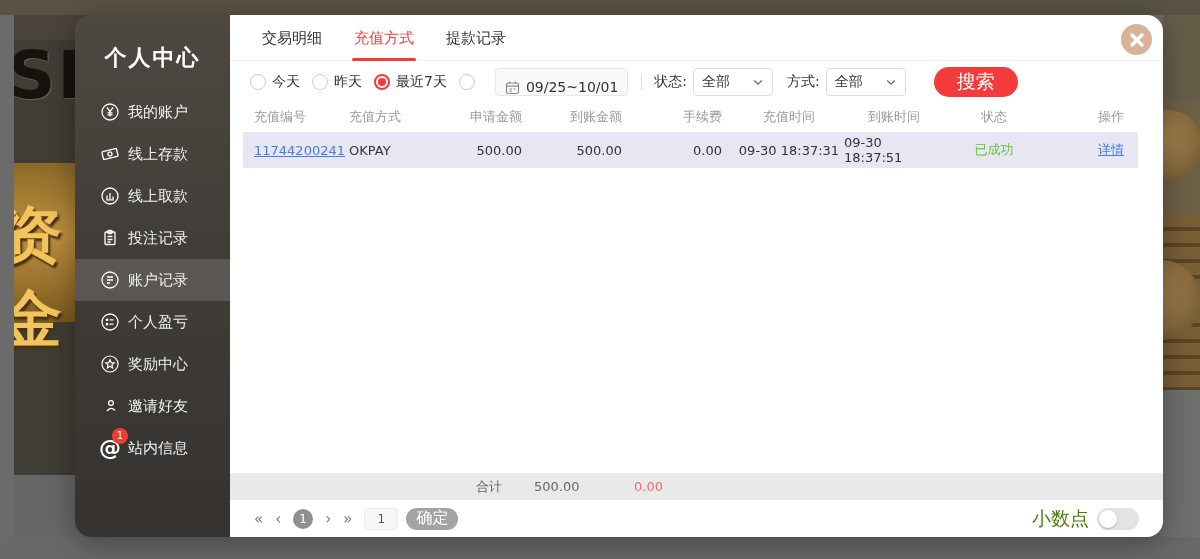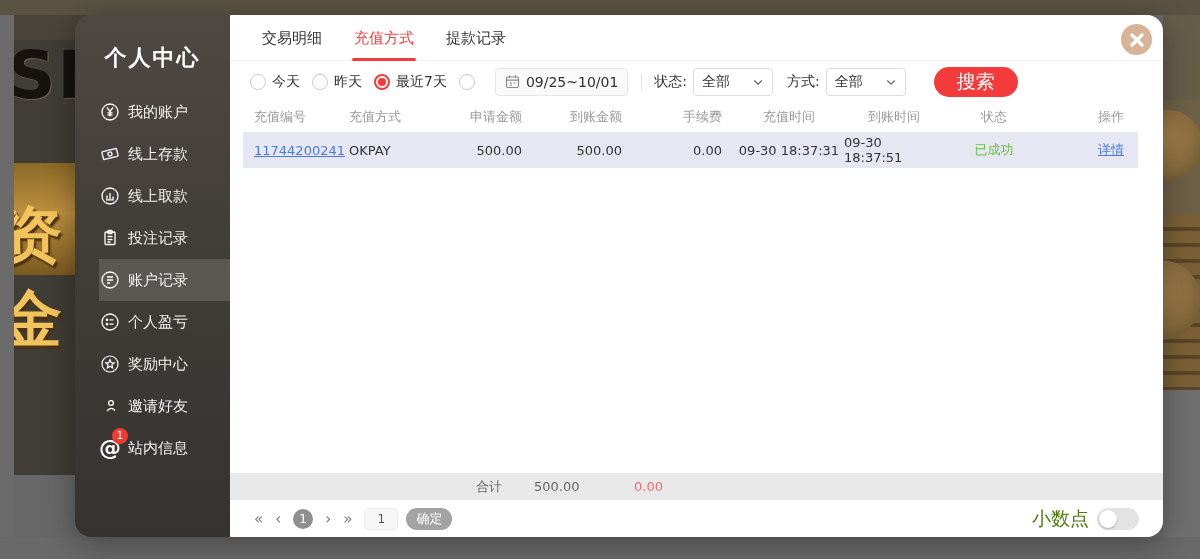--- a/index.html
+++ b/index.html
@@ -6,41 +6,41 @@
   html,body { width:1200px; height:559px; overflow:hidden; }
   body { font-family:"DejaVu Sans","Liberation Sans",sans-serif; background:#6b6b6b; position:relative; }
 
   
   .bg-top { position:absolute; left:0; top:0; width:1200px; height:15px; background:#5a5343; }
   .bg-bottom { position:absolute; left:0; top:537px; width:1200px; height:22px; background:#696969; }
   .bg-left { position:absolute; left:14px; top:15px; width:75px; height:522px; background:#403c36; overflow:hidden; }
   .bg-left .strip1 { position:absolute; top:0; left:0; right:0; height:25px; background:#4a443a; }
   .bg-left .logo-txt { position:absolute; top:22px; left:-6px; font-size:66px; font-weight:bold; color:#16130f; letter-spacing:2px;
                        text-shadow:1px 1px 0 #6b6152; }
-  .bg-left .gold-band { position:absolute; top:148px; left:0; right:0; height:112px;
+  .bg-left .gold-band { position:absolute; top:148px; left:0; right:0; height:159px;
                         background:linear-gradient(180deg,#8a6a28 0%,#c09040 45%,#7a5a20 100%); }
   .bg-left .gold-txt { position:absolute; top:30px; left:-14px; font-size:62px; font-weight:bold; color:#f4c45c;
                        text-shadow:2px 3px 2px #4a3210; }
   .bg-left .strip2 { position:absolute; top:460px; left:0; right:0; bottom:0; background:#676767; }
   .bg-right { position:absolute; left:1163px; top:15px; width:37px; height:522px; background:#6e6046; overflow:hidden; }
   .bg-right .sky { position:absolute; top:0; left:0; right:0; height:85px; background:#665d49; }
   .bg-right .coin { position:absolute; border-radius:50%; background:radial-gradient(circle at 40% 40%, #a8854e 0%, #8a6d3f 55%, #5e4a28 100%); }
   .bg-right .ridges { position:absolute; top:200px; left:0; right:0; height:180px;
                       background:repeating-linear-gradient(180deg,#7a5f36 0 12px,#5a4526 12px 16px); }
   .bg-right .floor { position:absolute; top:375px; left:0; right:0; bottom:0; background:#6f6f6f; }
 
   
   .modal { position:absolute; left:75px; top:15px; width:1088px; height:522px; border-radius:16px; overflow:hidden;
            display:flex; box-shadow:0 6px 30px rgba(0,0,0,.35); }
 
   
   .sidebar { width:155px; flex:0 0 155px; background:linear-gradient(180deg,#4d4842 0%,#413d38 45%,#353230 100%); color:#f0f0f0; }
   .sb-title { margin-top:28px; text-align:center; font-size:22px; font-weight:bold; letter-spacing:2px; color:#fff; }
   .sb-list { margin-top:18px; }
-  .sb-item { height:42px; display:flex; align-items:center; cursor:pointer; font-size:15px;margin-left:24px; }
+  .sb-item { height:42px; display:flex; align-items:center; padding-left:24px; cursor:pointer; font-size:15px; }
   .sb-item.active { background:rgba(255,255,255,.14); }
   .sb-ico { width:22px; height:22px; margin-right:7px; display:flex; align-items:center; justify-content:center; position:relative; flex:0 0 22px; }
   .sb-ico svg { display:block; }
   .badge { position:absolute; top:-9px; right:-7px; min-width:16px; height:16px; border-radius:8px; background:#f03b30;
            color:#fff; font-size:10px; line-height:16px; text-align:center; padding:0 3px; }
 
   
   .content { flex:1; background:#fff; display:flex; flex-direction:column; position:relative; }
   .close-btn { position:absolute; top:9px; right:11px; width:31px; height:31px; border-radius:50%; background:#d9b397;
                display:flex; align-items:center; justify-content:center; cursor:pointer; }
@@ -49,21 +49,21 @@
   .tab { position:relative; height:46px; line-height:46px; margin-right:28px; font-size:15px; color:#333; cursor:pointer; padding:0 2px; }
   .tab.active { color:#f43b3b; }
   .tab.active::after { content:""; position:absolute; left:0; right:0; bottom:0; height:3px; border-radius:2px; background:#f43b3b; }
 
   .filterbar { height:41px; flex:0 0 41px; display:flex; align-items:center; padding-left:20px; font-size:14px; color:#333; }
   .radio { width:16px; height:16px; border-radius:50%; border:1px solid #ccc; background:#fff; margin-right:6px; cursor:pointer;
            display:inline-flex; align-items:center; justify-content:center; flex:0 0 16px; }
   .radio.checked { border:2px solid #f43b3b; }
   .radio.checked::after { content:""; width:8px; height:8px; border-radius:50%; background:#f43b3b; }
   .radio-label { margin-right:12px; cursor:pointer; }
-  .datebox { display:flex; align-items:center; height:28px; padding:0 9px; background:#fafafa; border:1px solid #e7e7e7;
+  .datebox { display:flex; align-items:flex-end; height:28px; padding:0 9px; background:#fafafa; border:1px solid #e7e7e7;
              border-radius:4px; margin-left:2px; cursor:pointer; }
   .datebox svg { margin-right:6px; }
   .vdiv { width:1px; height:16px; background:#e2e2e2; margin:0 12px 0 13px; }
   .sel-label { margin-right:6px; }
   .select { display:flex; align-items:center; justify-content:space-between; width:80px; height:28px; padding:0 8px;
             background:#fff; border:1px solid #dcdcdc; border-radius:4px; margin-right:14px; cursor:pointer; }
   .search-btn { margin-left:14px; width:84px; height:30px; border:none; border-radius:16px; background:#f43b3b; color:#fff;
                 font-size:19px; cursor:pointer; font-family:inherit; }
 
   .trow { display:grid; grid-template-columns:95px 95px 90px 100px 100px 110px 100px 100px 90px; align-items:center; font-size:13px; }
@@ -81,21 +81,21 @@
              grid-template-columns:95px 95px 90px 100px 100px 110px 100px 100px 90px; align-items:center; font-size:13px; color:#666; }
   .summary > :nth-child(1), .summary > :nth-child(2), .summary > :nth-child(3) { justify-self:center; }
   .fee-red { color:#f56c6c; }
 
   .pagebar { height:37px; flex:0 0 37px; display:flex; align-items:center; padding:0 24px; color:#777; }
   .pg-arrow { font-size:15px; margin-right:12px; cursor:pointer; user-select:none; }
   .pg-current { width:20px; height:20px; border-radius:50%; background:#8f8f8f; color:#fff; font-size:12px; display:flex;
                 align-items:center; justify-content:center; margin-right:12px; cursor:pointer; }
   .pg-input { width:34px; height:22px; background:#f7f7f7; border:1px solid #ececec; border-radius:4px; text-align:center;
               font-size:12px; color:#555; margin-right:8px; font-family:inherit; }
-  .pg-confirm { height:22px; padding:0 10px; border:none; border-radius:12px; background:#a3a3a3; color:#fff; font-size:13px;
+  .pg-confirm { height:22px; padding:0 10px; border:none; border-radius:12px; background:#a3a3a3; color:#fff; font-size:16px;
                 cursor:pointer; font-family:inherit; }
   .pg-right { margin-left:auto; display:flex; align-items:center; font-size:19px; color:#4d7c0f; }
   .toggle { width:42px; height:22px; border-radius:11px; background:#e3e3e3; position:relative; margin-left:8px; cursor:pointer; }
   .toggle .knob { position:absolute; top:2px; left:2px; width:18px; height:18px; border-radius:50%; background:#fff;
                   box-shadow:0 1px 2px rgba(0,0,0,.25); }
 </style>
 </head>
 <body>
 
 <div class="bg-top"></div>

